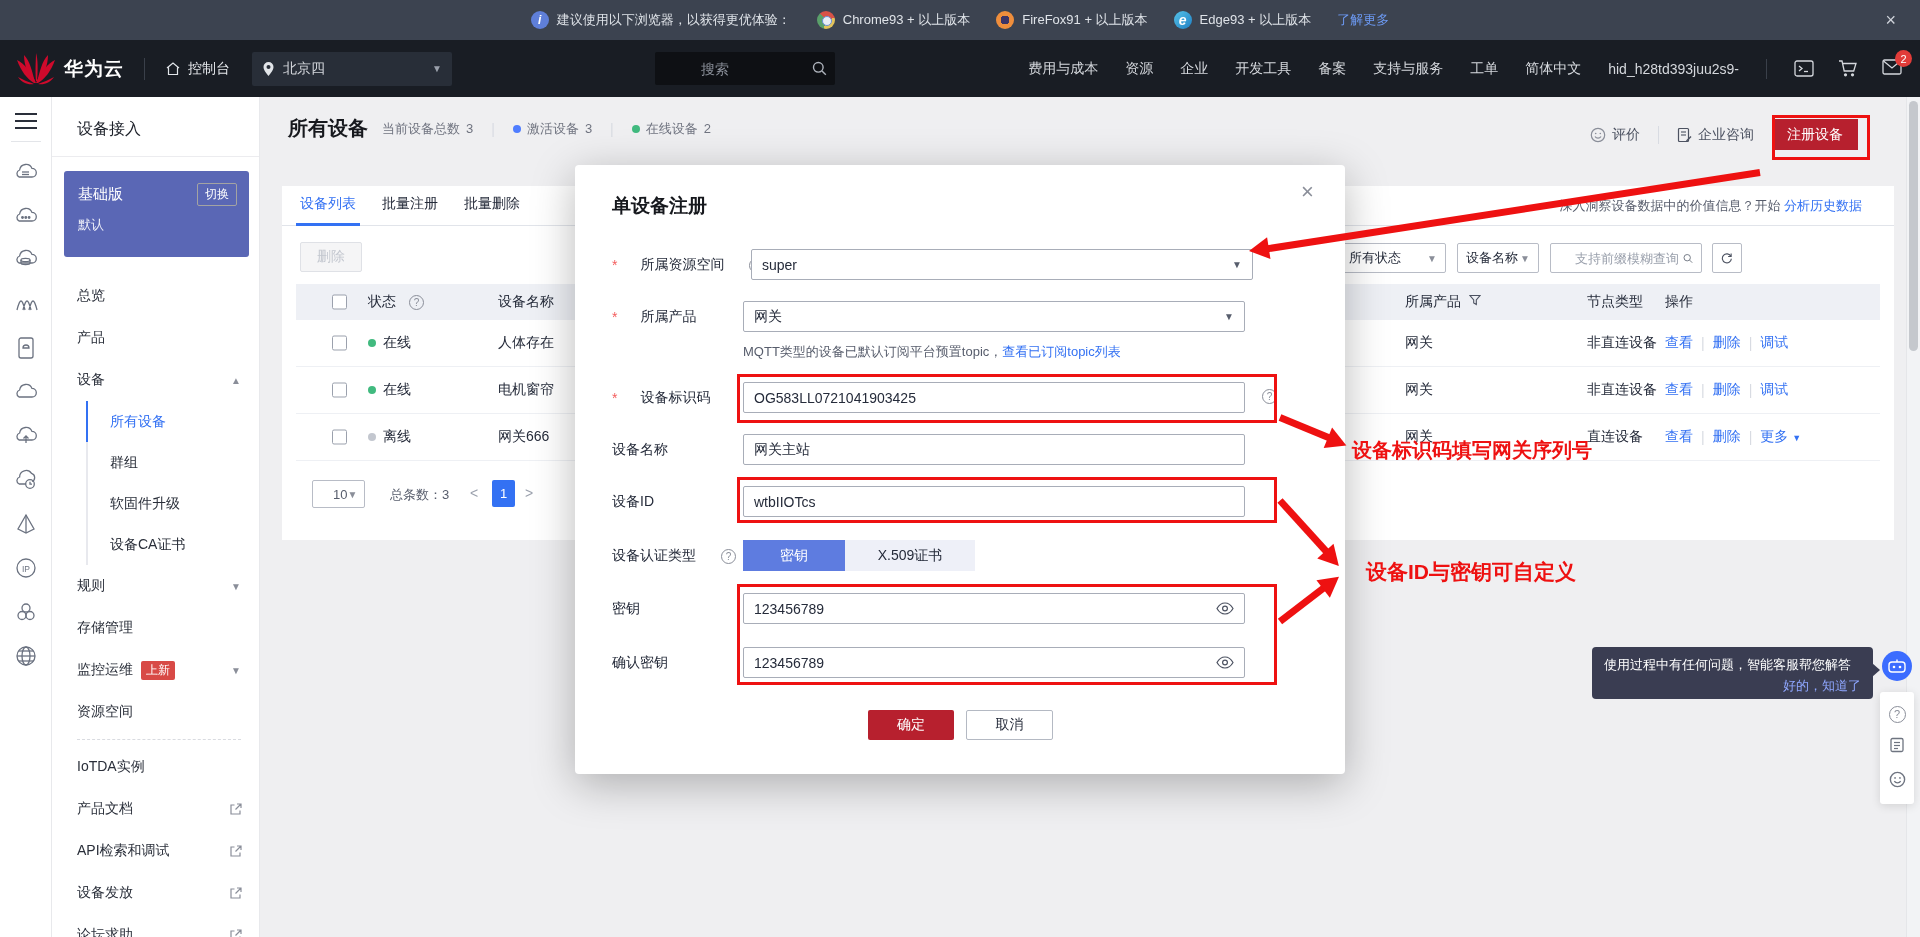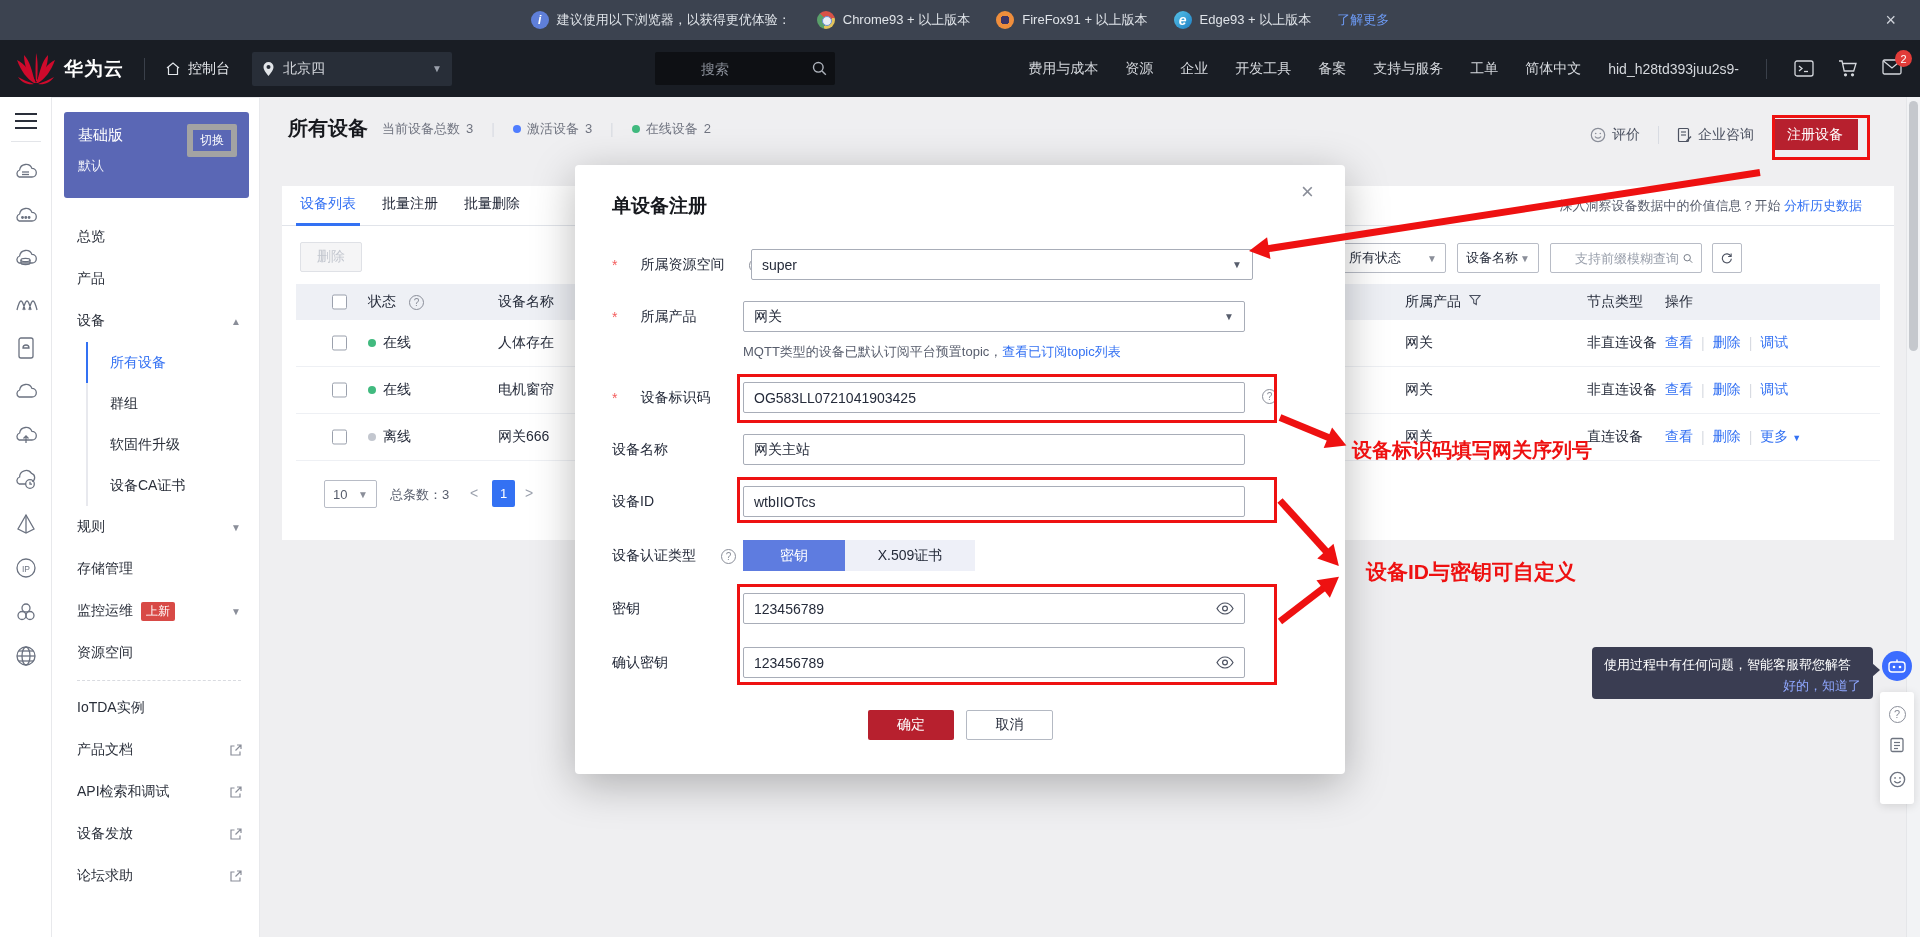--- a/index.html
+++ b/index.html
@@ -45,21 +45,21 @@
   .rail-ic { width:52px; height:44px; display:flex; align-items:center; justify-content:center; cursor:pointer; }
   .rail-ic svg { stroke:#6b7280; fill:none; stroke-width:1.3; }
 
   
   .sidebar { position:absolute; left:52px; top:97px; width:208px; height:840px; background:#fff; border-right:1px solid #e8e9ec; z-index:20; overflow:hidden; }
   .sb-title { font-size:16px; color:#1b1f28; padding:22px 0 16px 25px; }
   .sb-hr { height:1px; background:#ececef; margin:0 0 14px 0; }
   .sb-card { margin:0 10px 18px 12px; height:86px; background:#5a67b5; border-radius:3px; color:#fff; padding:14px 12px 0 14px; position:relative; }
   .sb-card .ed { font-size:15px; }
   .sb-card .inst { font-size:13px; margin-top:12px; color:#eceef8; }
-  .sb-switch { position:absolute; right:12px; top:12px; border:6px solid #a3a3a3; border-radius:2px; font-size:12px; padding:2px 7px; cursor:pointer; }
+  .sb-switch { position:absolute; right:12px; top:12px; border:1px solid #a3a3a3; border-radius:2px; font-size:12px; padding:2px 7px; cursor:pointer; }
   .sb-item { height:42px; display:flex; align-items:center; padding-left:25px; font-size:14px; color:#2a2f3a; cursor:pointer; position:relative; }
   .sb-item .caret { position:absolute; right:18px; color:#8a8e99; font-size:10px; }
   .sb-sub { margin-left:34px; border-left:2px solid #e8e9ee; }
   .sb-sub .sb-item { height:41px; padding-left:22px; }
   .sb-sub .sb-item.active { color:#3371f3; margin-left:-2px; border-left:2px solid #3371f3; padding-left:22px; }
   .sb-badge { background:#d84a46; color:#fff; font-size:12px; border-radius:2px; padding:1px 5px; margin-left:8px; }
   .sb-dash { border-top:1px dashed #d9dbe0; margin:6px 18px 6px 25px; }
   .sb-link svg { position:absolute; right:16px; }
 
   
@@ -100,21 +100,21 @@
   .c-name { left:202px; }
   .c-product { left:1109px; }
   .c-node { left:1291px; }
   .c-act { left:1369px; color:#3371f3; display:flex; align-items:center; gap:8px; }
   .c-act .sep { color:#d8dbe2; }
   .c-act span { cursor:pointer; }
   .q-ic { width:15px; height:15px; border-radius:50%; border:1px solid #8a8e99; color:#8a8e99; font-size:10px; display:inline-flex; align-items:center; justify-content:center; margin-left:6px; }
   .funnel { margin-left:8px; }
 
   .pager { position:absolute; left:0; top:290px; width:100%; height:36px; font-size:13px; color:#575d6c; }
-  .psize { position:absolute; left:30px; top:4px; width:53px; height:28px; border:1px solid #b8bcc6; border-radius:2px; display:flex; align-items:center; padding:0 8px; cursor:pointer; background:#fff;margin-left:12px; }
+  .psize { position:absolute; left:30px; top:4px; width:53px; height:28px; border:1px solid #b8bcc6; border-radius:2px; display:flex; align-items:center; padding:0 20px; cursor:pointer; background:#fff; }
   .psize .caret { margin-left:auto; color:#8a8e99; font-size:10px; }
   .ptotal { position:absolute; left:108px; top:10px; }
   .parrow { position:absolute; top:9px; color:#9ba1ad; cursor:pointer; font-size:14px; }
   .pcur { position:absolute; left:210px; top:4px; width:23px; height:27px; background:#3371f3; color:#fff; display:flex; align-items:center; justify-content:center; border-radius:2px; cursor:pointer; }
 
   
   .modal { position:absolute; left:575px; top:165px; width:770px; height:609px; background:#fff; border-radius:4px; box-shadow:0 10px 44px rgba(0,0,0,.28); z-index:50; }
   .m-title { position:absolute; left:37px; top:28px; font-size:19px; font-weight:bold; color:#16181d; }
   .m-close { position:absolute; left:726px; top:14px; font-size:22px; color:#8a8e99; cursor:pointer; }
   .m-label { position:absolute; left:37px; font-size:14px; color:#252b3a; display:flex; align-items:center; gap:19px; }
@@ -323,20 +323,21 @@
           <circle cx="12" cy="12" r="9"></circle>
           <ellipse cx="12" cy="12" rx="4" ry="9"></ellipse>
           <line x1="3" y1="12" x2="21" y2="12"></line>
           <line x1="4.5" y1="7" x2="19.5" y2="7"></line>
           <line x1="4.5" y1="17" x2="19.5" y2="17"></line>
         </svg>
       </div>
   </div>
 
   <div class="sidebar">
+    <div class="sb-title">设备接入</div>
     <div class="sb-hr"></div>
     <div class="sb-card">
       <div class="ed">基础版</div>
       <div class="sb-switch">切换</div>
       <div class="inst">默认</div>
     </div>
     <div class="sb-item">总览</div>
     <div class="sb-item">产品</div>
     <div class="sb-item">
         <span>设备</span>

